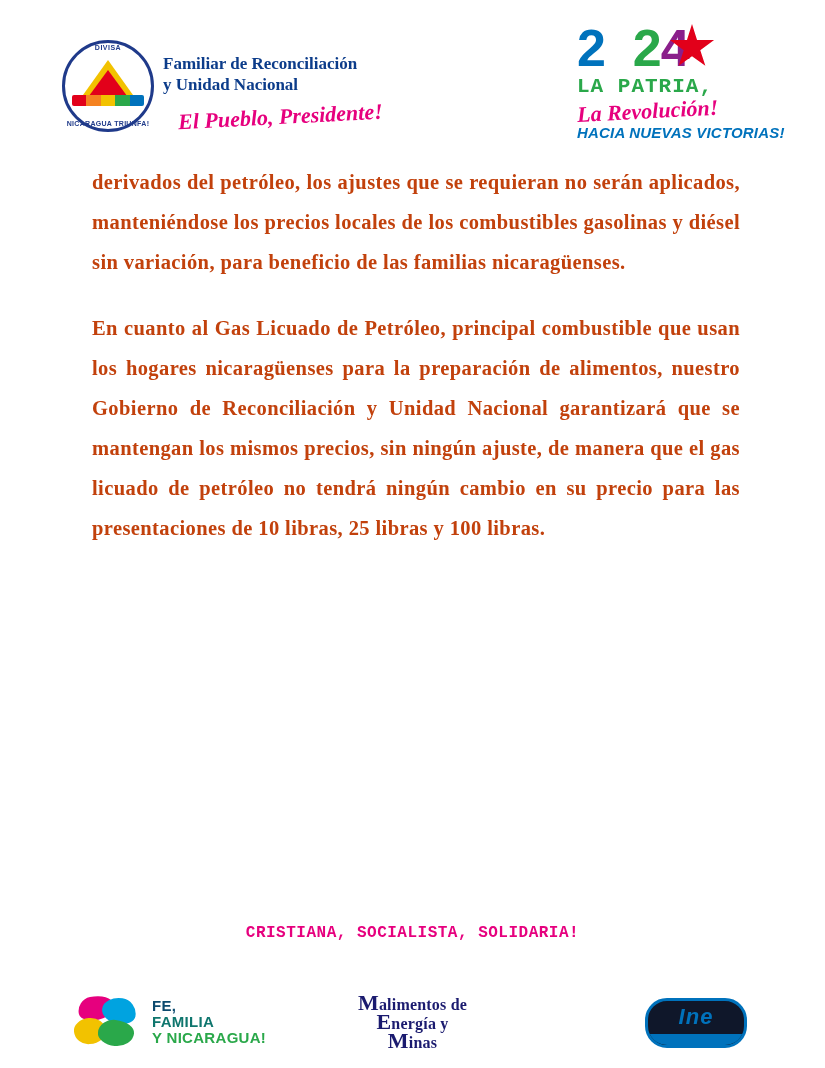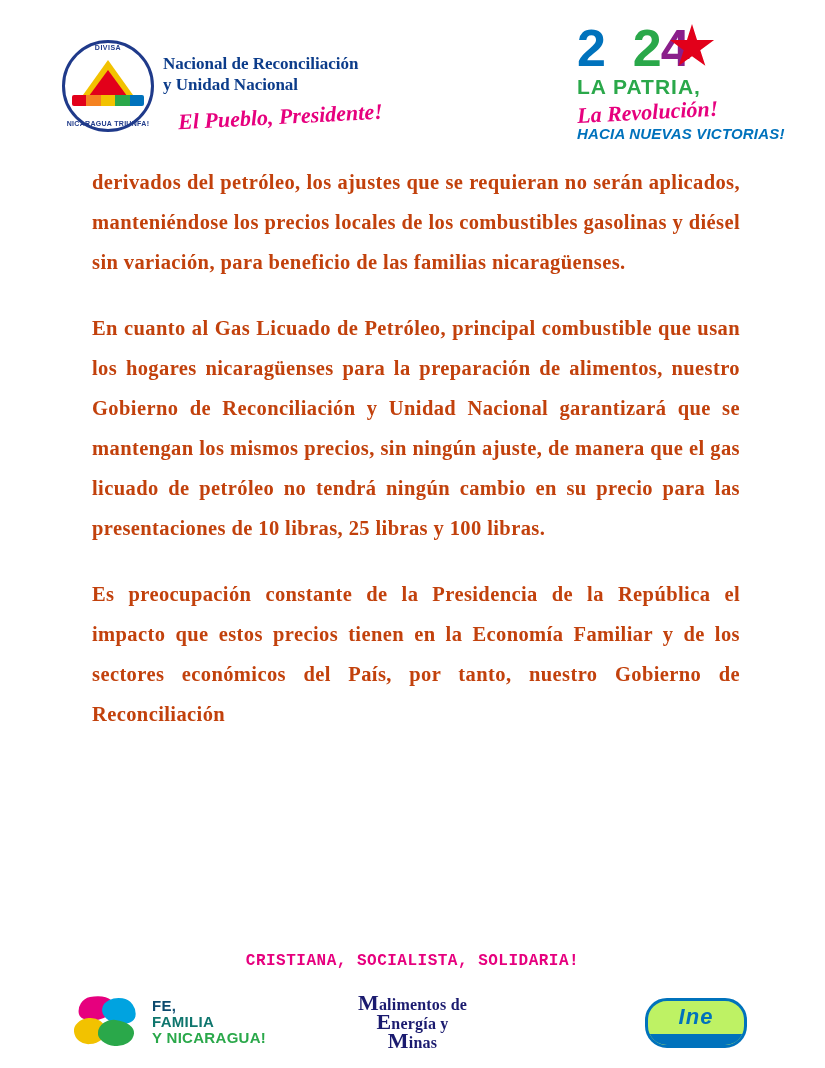--- a/index.html
+++ b/index.html
@@ -136,21 +136,21 @@
     position: absolute;
     left: 50%;
     top: 2px;
     transform: translateX(-50%);
     width: 46px;
     height: 46px;
     background: #e2001a;
     clip-path: polygon(50% 0%, 61% 35%, 98% 35%, 68% 57%, 79% 91%, 50% 70%, 21% 91%, 32% 57%, 2% 35%, 39% 35%);
   }
   .lapatria {
-    font-family: Liberation Sans, sans-serif;
+    font-family: Liberation Mono, monospace;
     font-weight: bold;
     font-size: 21px;
     color: #2aa84a;
     letter-spacing: 1px;
     margin-top: 1px;
   }
   .larev {
     font-family: "Liberation Serif", serif;
     font-style: italic;
     font-weight: bold;
@@ -185,21 +185,21 @@
     letter-spacing: .4px;
     margin: 0 0 26px 0;
     color: #c2410c;
   }
   .para:last-child { margin-bottom: 0; }
 
   
   .footer-slogan {
     position: absolute;
     left: 0;
-    top: 952px;
+    top: 924px;
     width: 825px;
     text-align: center;
     font-family: "Liberation Mono", monospace;
     font-weight: bold;
     font-size: 16px;
     color: #e6007e;
     letter-spacing: .5px;
   }
   .footer-logos {
     position: absolute;
@@ -284,21 +284,21 @@
 
   
   .ine {
     position: absolute;
     right: 78px;
     top: 8px;
     width: 96px;
     height: 44px;
     border: 3px solid #0072bc;
     border-radius: 22px;
-    background: #bef264;
+    background: #0f172a;
     overflow: hidden;
   }
   .ine-text {
     position: absolute;
     left: 0; right: 0; top: 3px;
     text-align: center;
     font-family: "Liberation Sans", sans-serif;
     font-weight: bold;
     font-style: italic;
     font-size: 22px;
@@ -322,41 +322,40 @@
     <div class="seal">
       <div class="seal-ring"></div>
       <div class="seal-tri"></div>
       <div class="seal-tri-inner"></div>
       <div class="seal-band"></div>
       <div class="seal-text-top">DIVISA</div>
       <div class="seal-text-bottom">NICARAGUA TRIUNFA!</div>
     </div>
 
     <div class="gov-title">
-      <div>Nacional de Reconciliación</div>
+      <div>Familiar de Reconciliación</div>
       <div>y Unidad Nacional</div>
     </div>
 
     <div class="gov-slogan">El Pueblo, Presidente!</div>
 
     <div class="logo2024">
       <div class="y-row">
         <span class="y-2">2</span><span class="y-0">0</span><span class="y-2b">2</span><span class="y-4">4</span>
         <div class="star"></div>
       </div>
       <div class="lapatria">LA PATRIA,</div>
       <div class="larev">La Revolución!</div>
       <div class="hacia">HACIA NUEVAS VICTORIAS!</div>
     </div>
   </div>
 
   <div class="content">
     <p class="para">derivados del petróleo, los ajustes que se requieran no serán aplicados, manteniéndose los precios locales de los combustibles gasolinas y diésel sin variación, para beneficio de las familias nicaragüenses.</p>
     <p class="para">En cuanto al Gas Licuado de Petróleo, principal combustible que usan los hogares nicaragüenses para la preparación de alimentos, nuestro Gobierno de Reconciliación y Unidad Nacional garantizará que se mantengan los mismos precios, sin ningún ajuste, de manera que el gas licuado de petróleo no tendrá ningún cambio en su precio para las presentaciones de 10 libras, 25 libras y 100 libras.</p>
-    <p class="para">Es preocupación constante de la Presidencia de la República el impacto que estos precios tienen en la Economía Familiar y de los sectores económicos del País, por tanto, nuestro Gobierno de Reconciliación</p>
   </div>
 
   <div class="footer-slogan">CRISTIANA, SOCIALISTA, SOLIDARIA!</div>
 
   <div class="footer-logos">
 
     <div class="fefam">
       <div class="fefam-mark">
         <div class="fefam-blob1"></div>
         <div class="fefam-blob2"></div>

